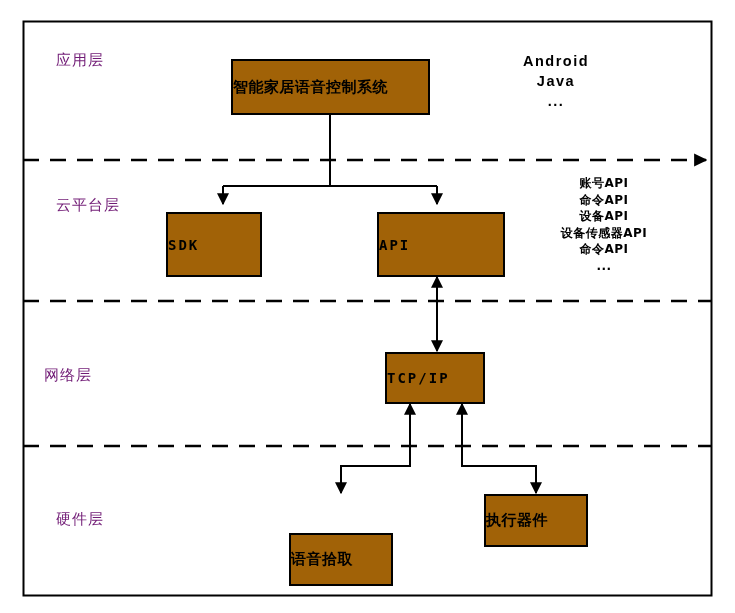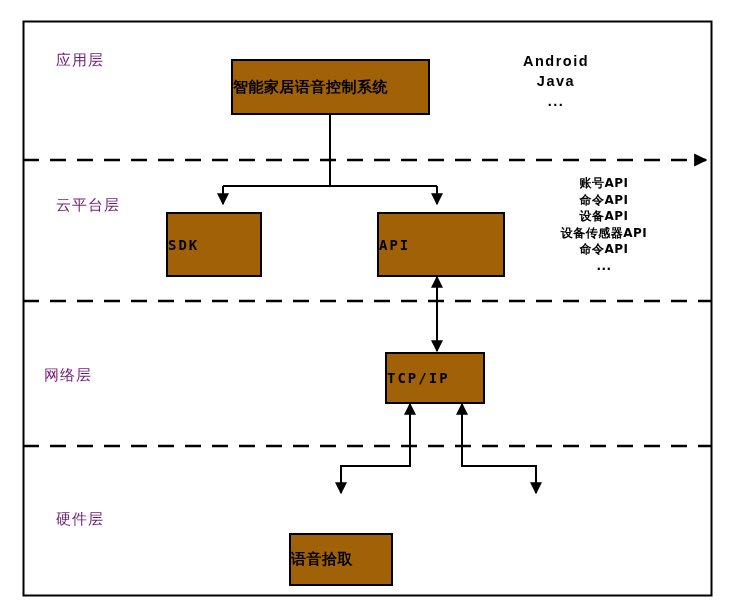--- a/index.html
+++ b/index.html
@@ -130,20 +130,23 @@
   </div>
 
   <div class="node-box" style="left:385px; top:352px; width:100px; height:52px;">
     <span class="node-label mono">TCP/IP</span>
   </div>
 
   <div class="node-box" style="left:289px; top:494px; width:104px; height:53px;margin-top:39px;">
     <span class="node-label">语音拾取</span>
   </div>
 
+  <div class="node-box" style="left:484px; top:494px; width:104px; height:53px;">
+    <span class="node-label">执行器件</span>
+  </div>
 
   <div class="side-note mono-note" style="left:466px; top:51px; width:180px;">
     <span class="note-line">Android</span>
     <span class="note-line">Java</span>
     <span class="note-line">...</span>
   </div>
 
   <div class="side-note" style="left:498px; top:175px; width:212px;">
     <span class="note-line">账号API</span>
     <span class="note-line">命令API</span>

